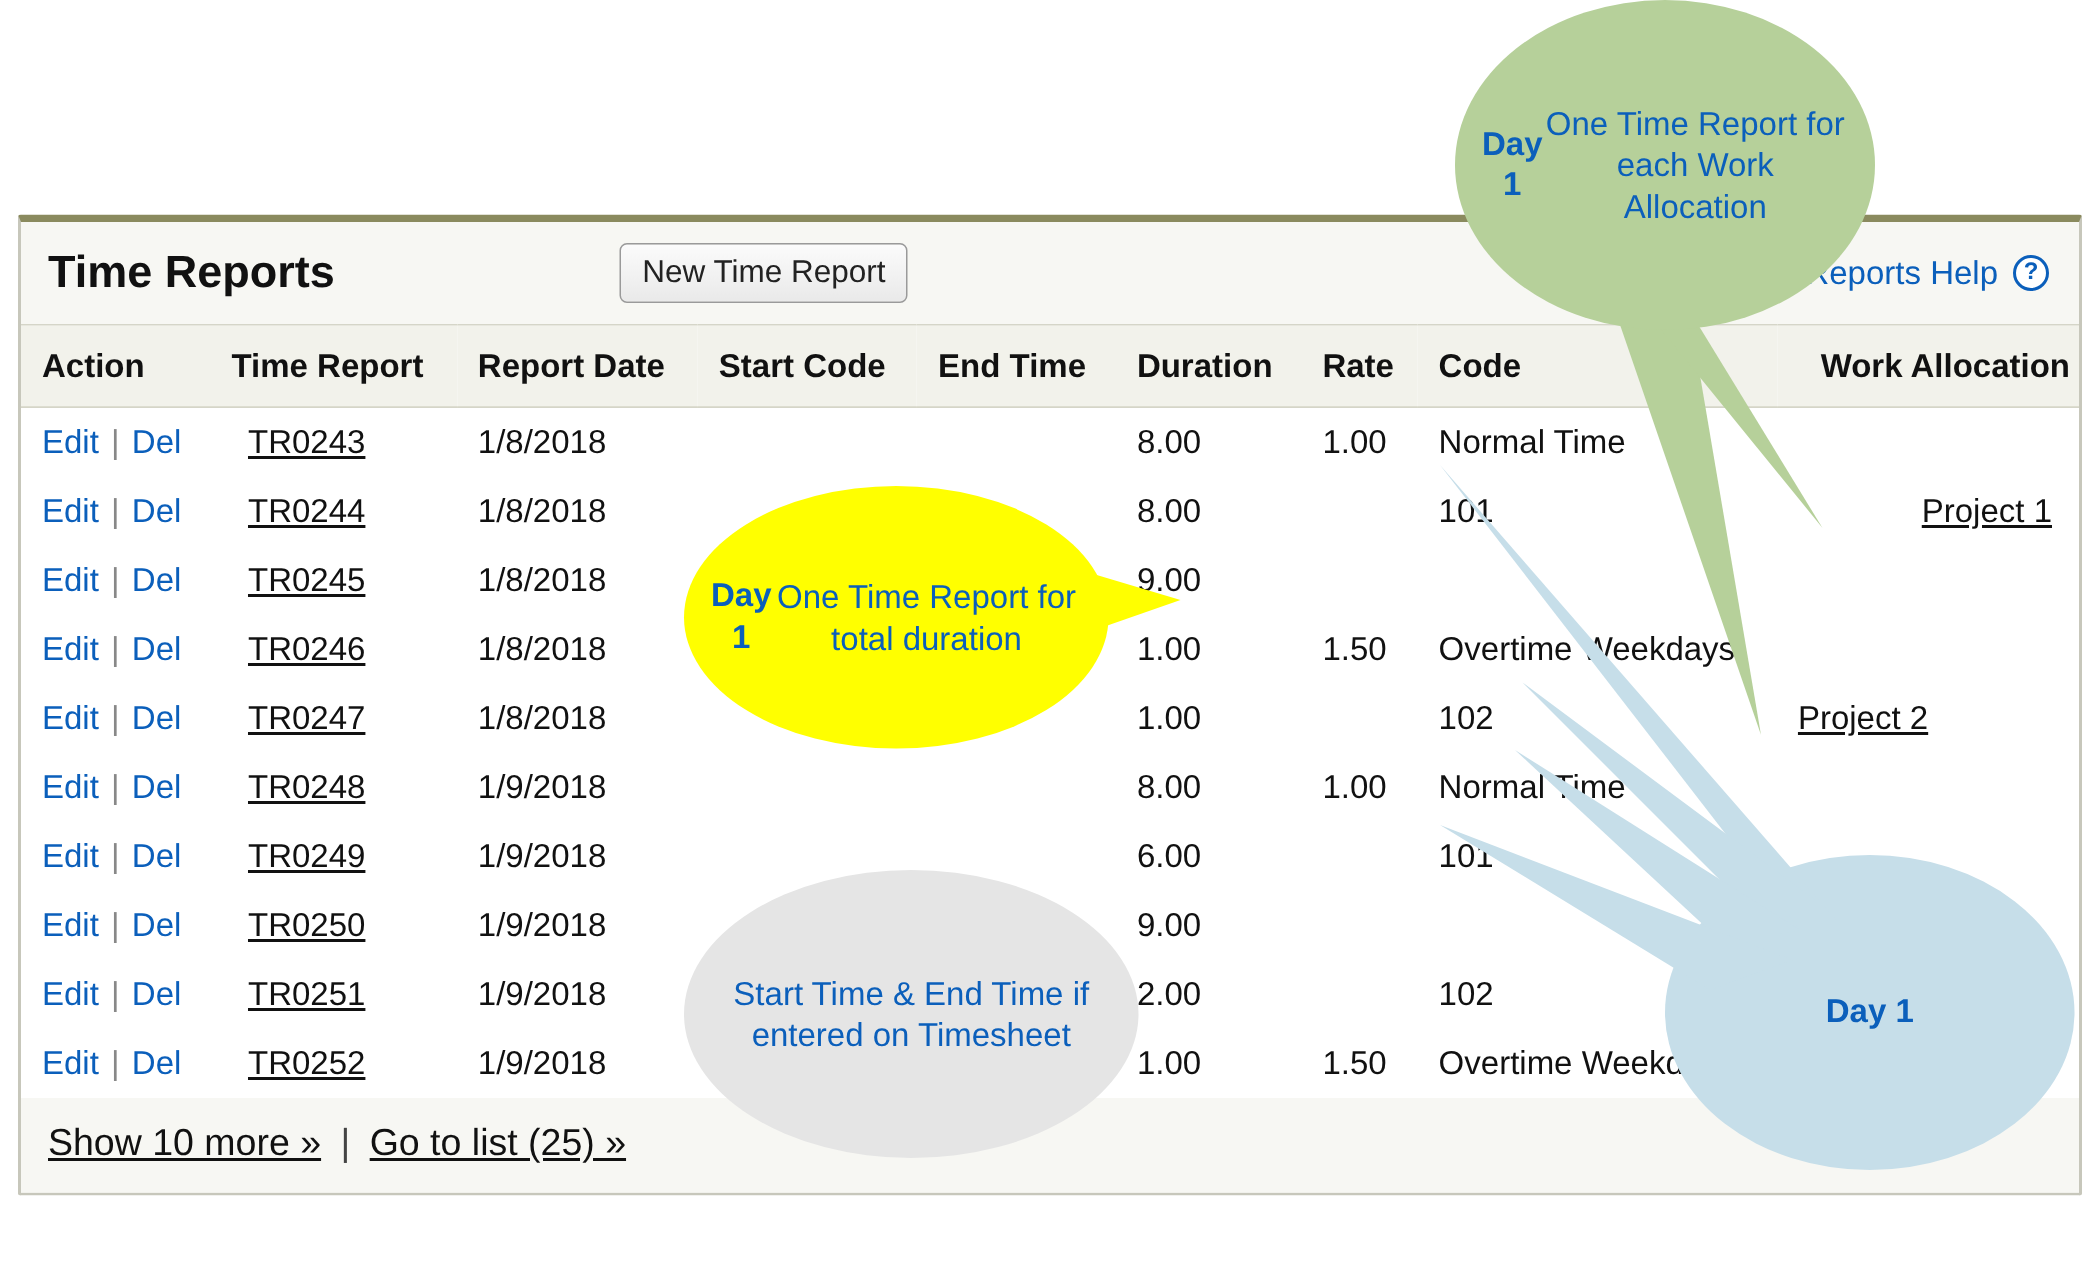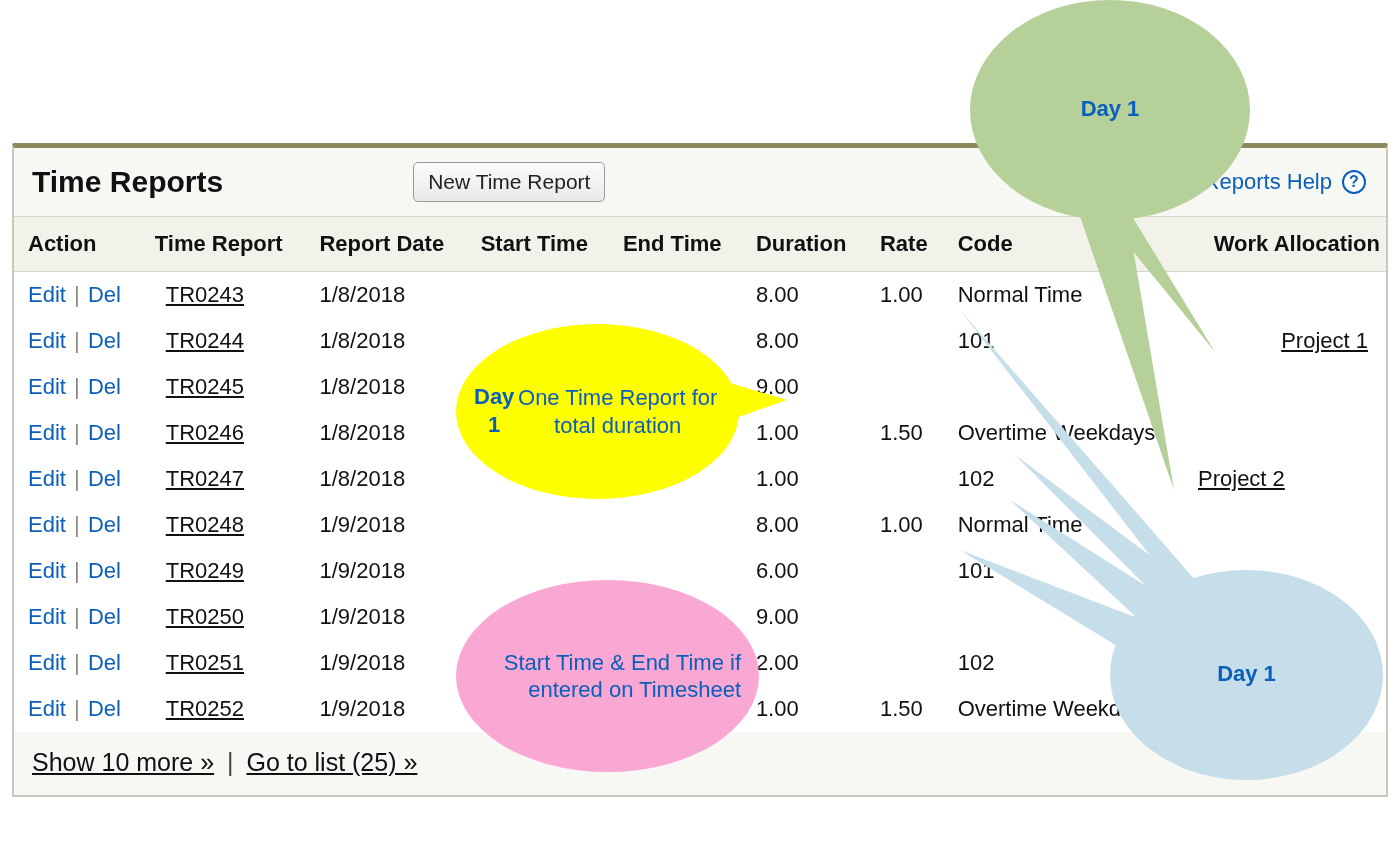--- a/index.html
+++ b/index.html
@@ -155,27 +155,26 @@
   }
   .callout-yellow {
     background: #ffff00;
     width: 283px;
     height: 175px;
     left: 456px;
     top: 324px;
     z-index: 20;
   }
   .callout-orange {
-    background: #f9a8d4;
+    background: #e5e5e5;
     width: 303px;
     height: 192px;
     left: 456px;
     top: 580px;
     z-index: 20;
-    text-align: right;
   }
   .callout-orange .c-body { color: #0b5fbb; }
   .callout-blue {
     background: #c6dee9;
     width: 273px;
     height: 210px;
     left: 1110px;
     top: 570px;
     z-index: 10;
   }
@@ -202,21 +201,21 @@
       <span class="help-icon">?</span>
     </div>
   </div>
 
   <table class="reports">
     <thead>
       <tr>
         <th>Action</th>
         <th>Time Report</th>
         <th>Report Date</th>
-        <th>Start Time</th>
+        <th>Start Code</th>
         <th>End Time</th>
         <th>Duration</th>
         <th>Rate</th>
         <th>Code</th>
         <th style="text-align:right;padding-right:6px">Work Allocation</th>
       </tr>
     </thead>
     <tbody id="rows-body">
         <tr>
           <td><span class="edit">Edit</span><span class="pipe"> | </span><span class="del">Del</span></td>
@@ -349,20 +348,21 @@
 </svg>
 
 <svg class="tails tails-top" xmlns="http://www.w3.org/2000/svg">
 
   <polygon points="1064,170 1125,201 1174,490" fill="#b6d09a"></polygon>
   <polygon points="1075,180 1122,200 1215,352" fill="#b6d09a"></polygon>
 </svg>
 
 <div class="callout callout-green">
   <div class="c-title">Day 1</div>
+  <div class="c-body">One Time Report for each Work Allocation</div>
 </div>
 
 <div class="callout callout-yellow">
   <div class="c-title">Day 1</div>
   <div class="c-body">One Time Report for total duration</div>
 </div>
 
 <div class="callout callout-orange">
   <div class="c-body">Start Time &amp; End Time if entered on Timesheet</div>
 </div>

